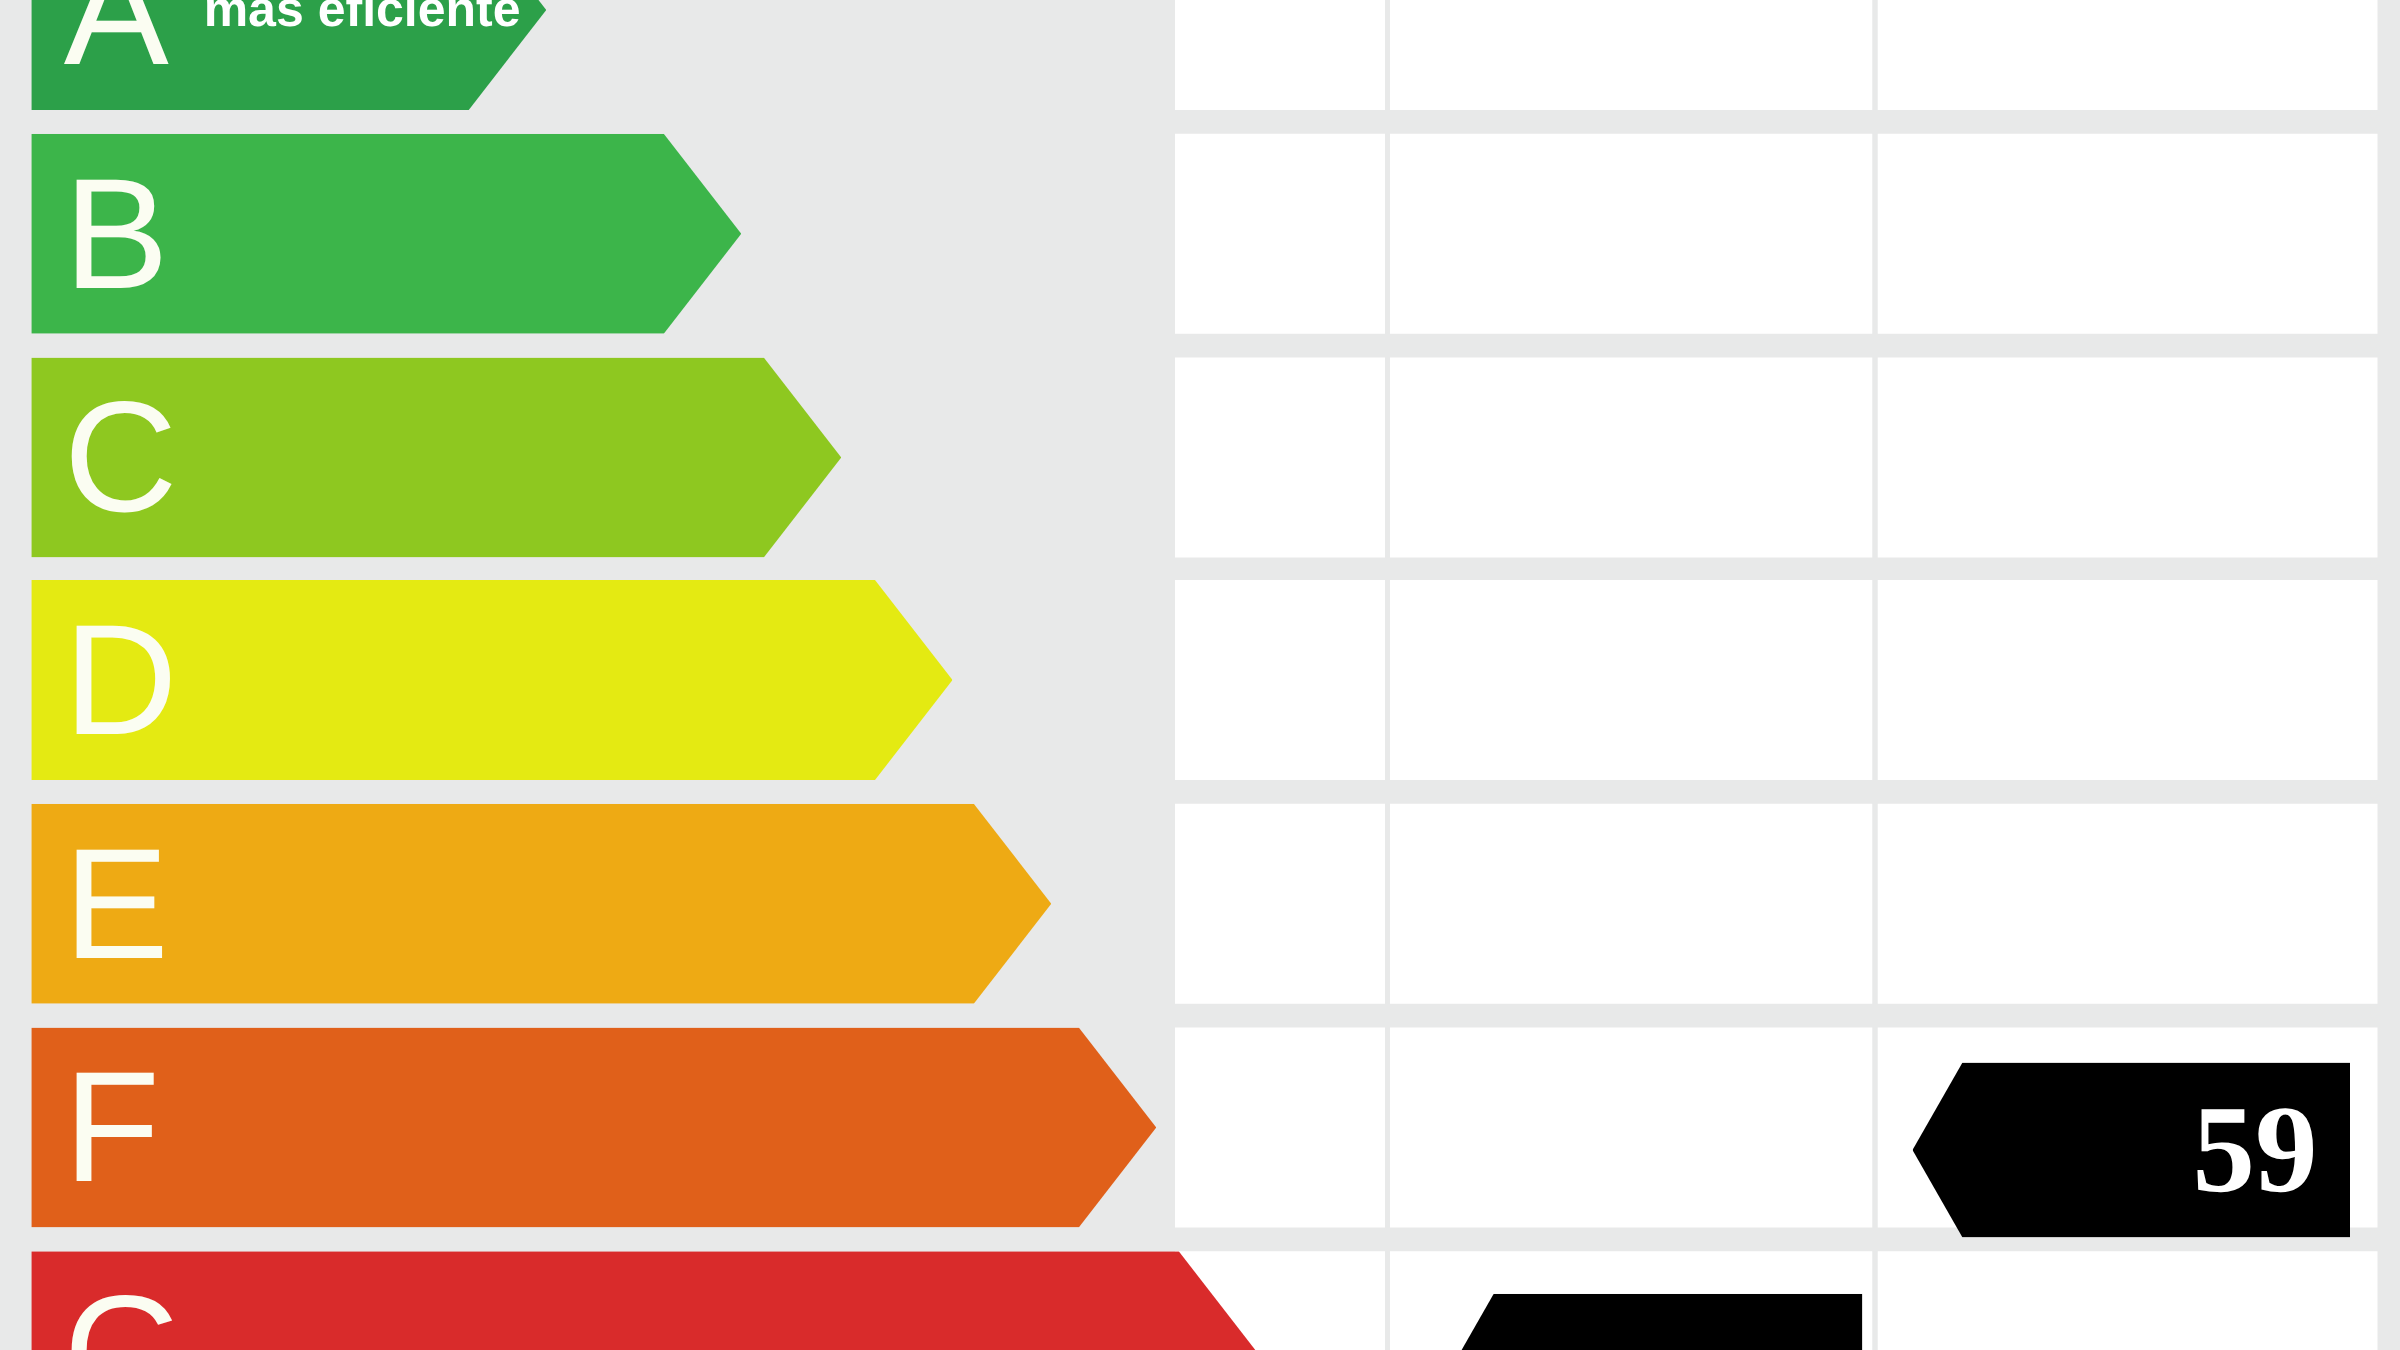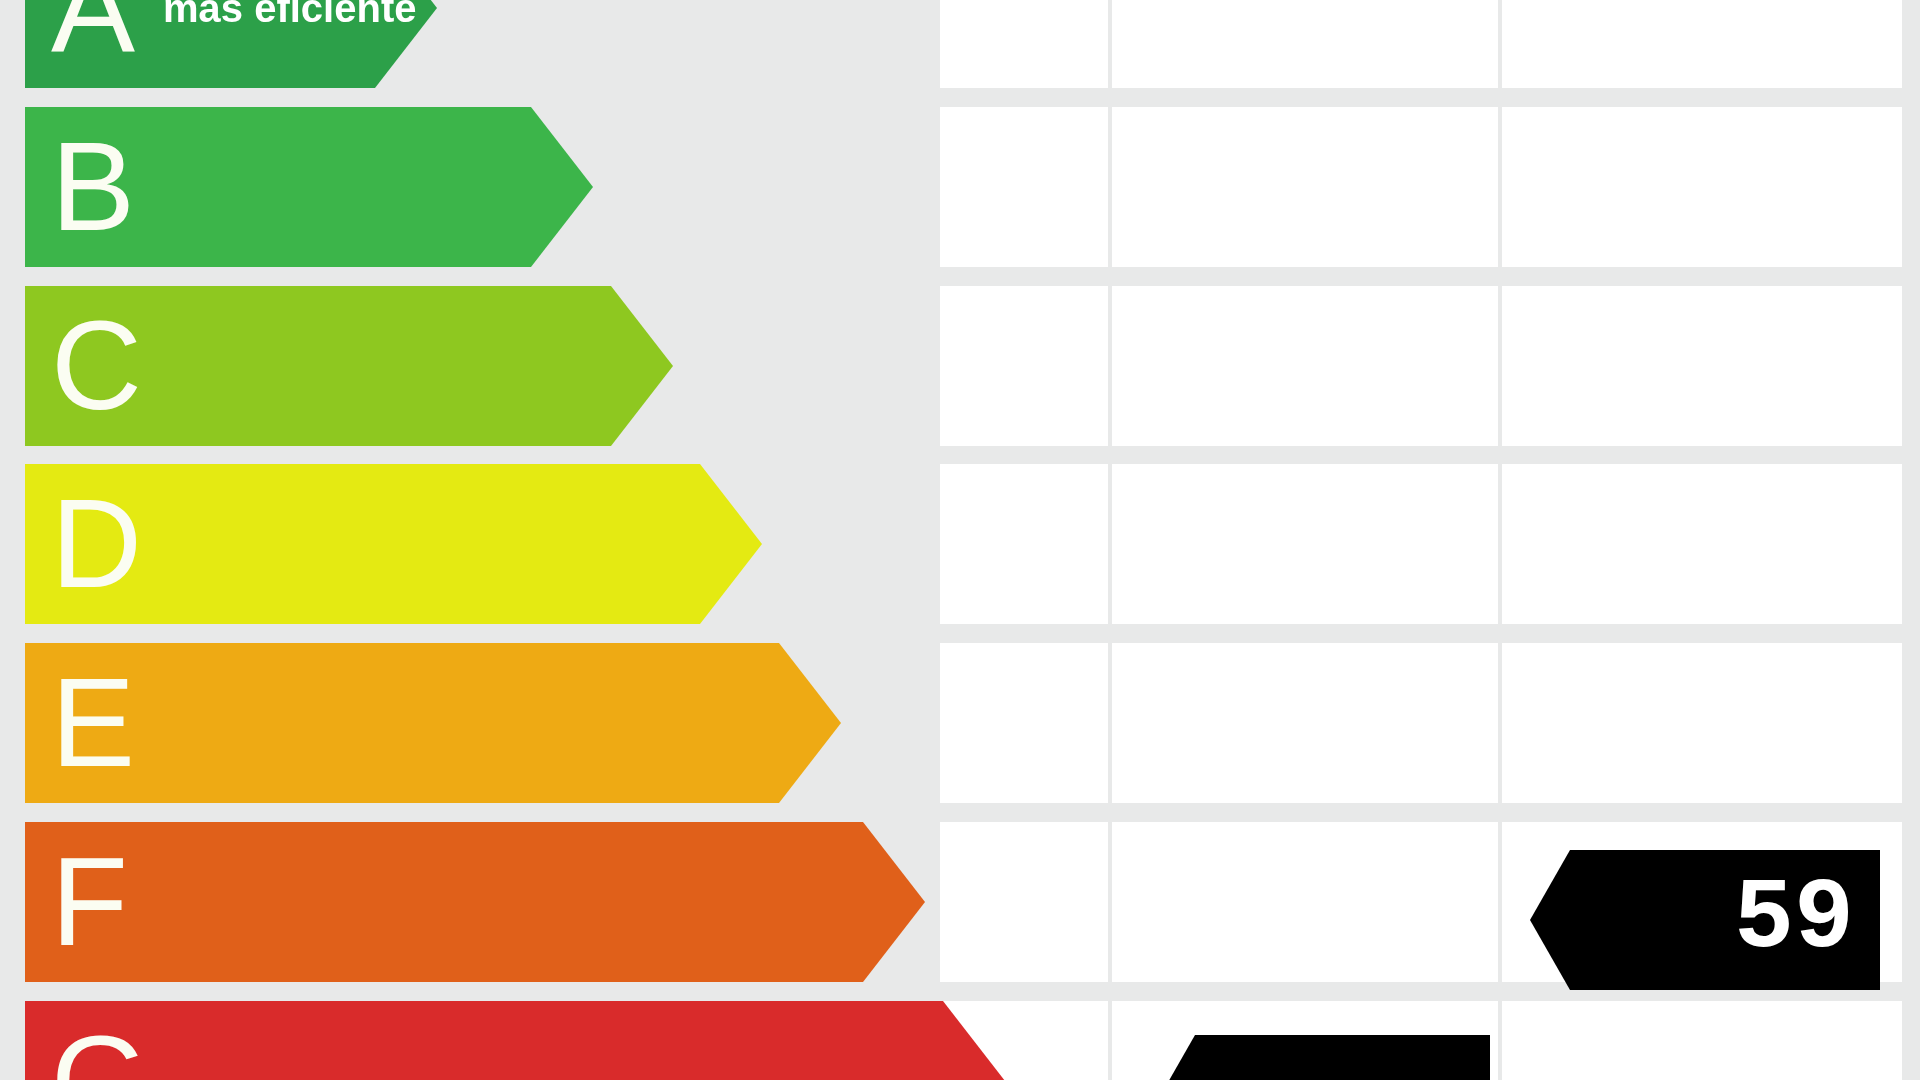--- a/index.html
+++ b/index.html
@@ -87,21 +87,21 @@
     align-items: center;
     justify-content: flex-end;
     z-index: 3;
   }
   .score-badge span {
     color: #ffffff;
     font-size: 100px;
     font-weight: bold;
     line-height: 1;
     padding-right: 26px;
-    font-family: Liberation Mono, monospace;
+    font-family: Liberation Serif, serif;
   }
 
   
   .divider {
     position: absolute;
     top: 0;
     width: 4px;
     height: 1080px;
     background: #e8e9e9;
     z-index: 4;

